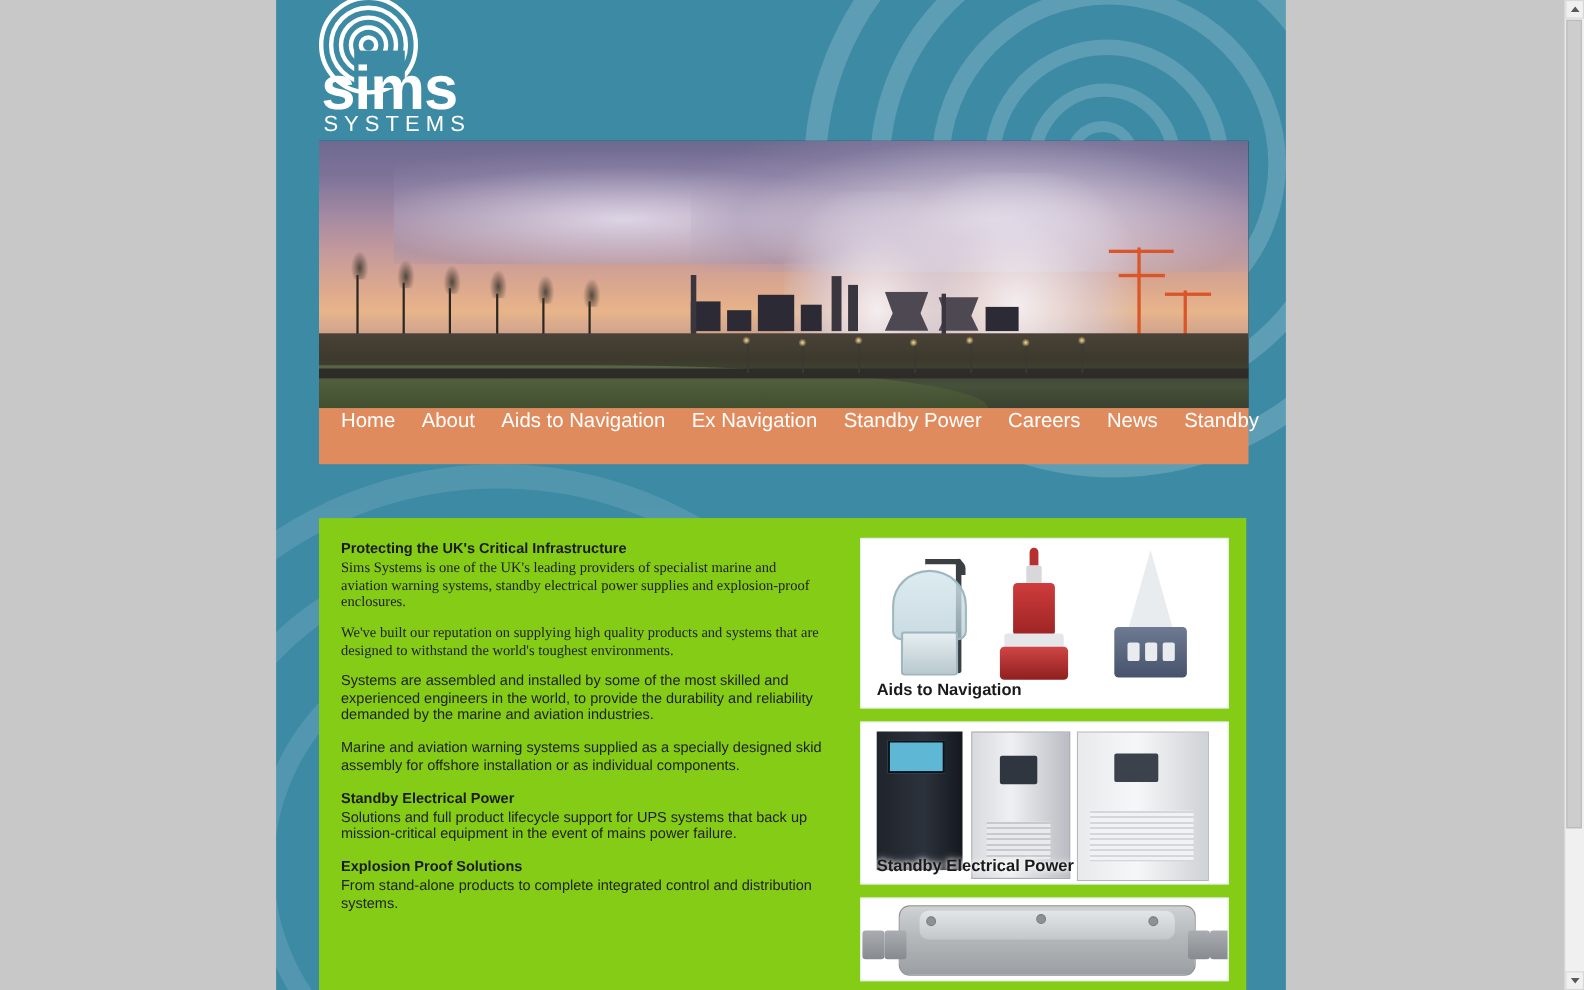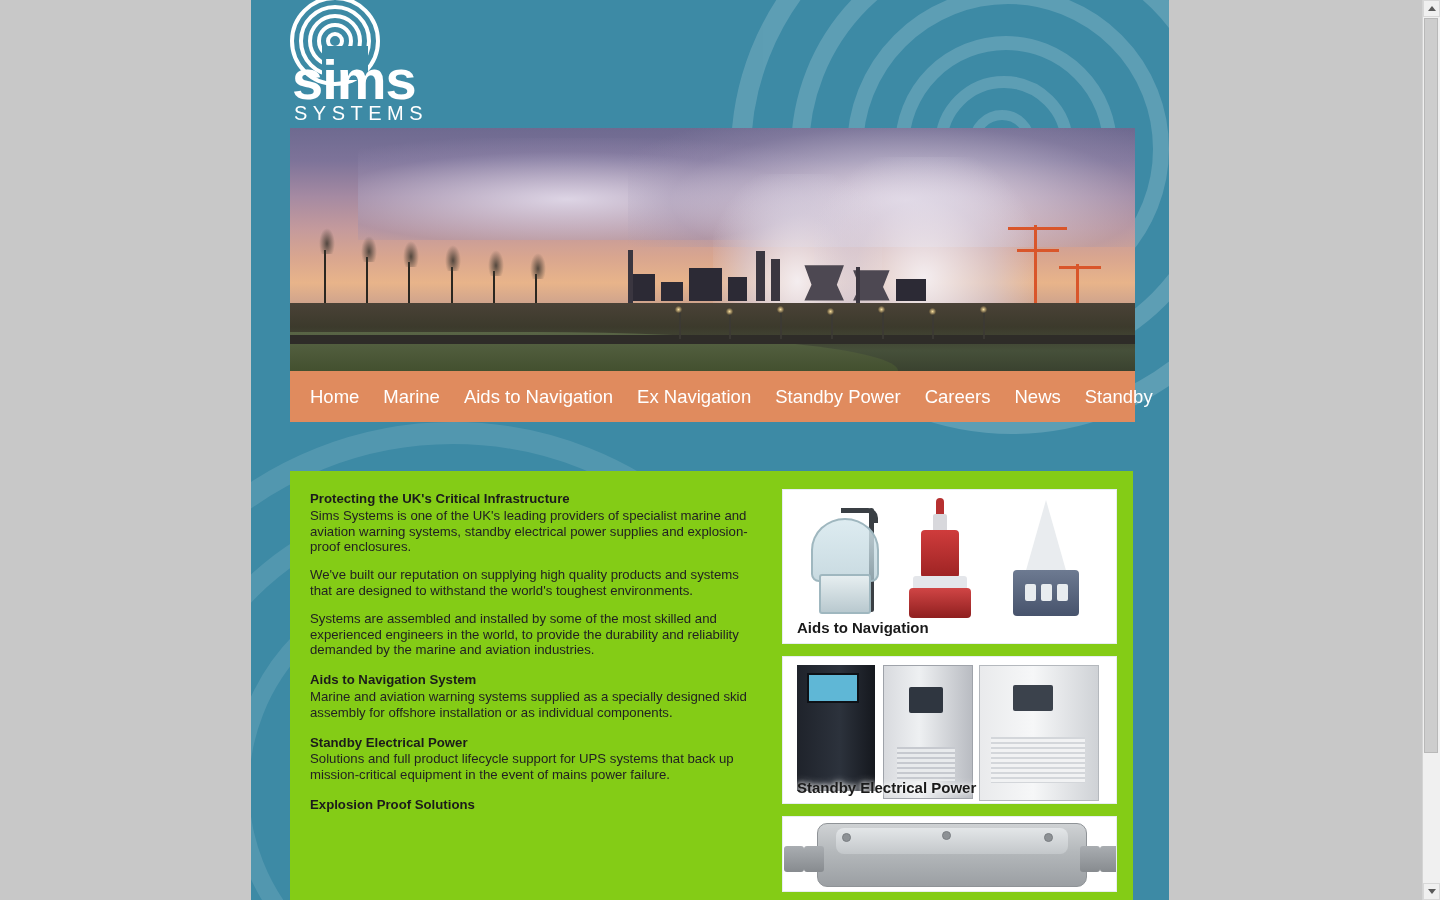--- a/index.html
+++ b/index.html
@@ -205,21 +205,21 @@
 
   
   .nav {
     position: absolute;
     left: 39px;
     top: 371px;
     width: 845px;
     height: 51px;
     background: #e08b5e;
     display: flex;
-    align-items: center;
+    align-items: flex-start;
     padding-left: 20px;
     box-sizing: border-box;
   }
   .nav a {
     color: #ffffff;
     font-size: 18.5px;
     text-decoration: none;
     margin-right: 24px;
     white-space: nowrap;
     font-family: "Liberation Sans", sans-serif;
@@ -259,21 +259,21 @@
   }
   .col-left h3 {
     margin: 0 0 1px 0;
     font-size: 13.2px;
     font-weight: bold;
     color: #1b1b1b;
   }
   .col-left p {
     margin: 0 0 14px 0;
   }
-  .col-left .tight { margin-bottom: 12px; }
+  .col-left .tight { margin-bottom: 12px; font-family: Liberation Serif, serif; }
 
   .col-right {
     position: absolute;
     left: 492px;
     top: 18px;
     width: 335px;
   }
   .promo {
     position: relative;
     width: 335px;
@@ -472,47 +472,47 @@
       <div class="lamp" style="left:70%;bottom:13%;height:12%;"></div>
         <div class="lampglow" style="left:69.6%;bottom:24%;"></div>
       <div class="lamp" style="left:76%;bottom:13%;height:11%;"></div>
         <div class="lampglow" style="left:75.6%;bottom:23%;"></div>
       <div class="lamp" style="left:82%;bottom:13%;height:12%;"></div>
         <div class="lampglow" style="left:81.6%;bottom:24%;"></div>
     </div>
 
     <div class="nav">
       <a href="#">Home</a>
-      <a href="#">Marine</a>
+      <a href="#">About</a>
       <a href="#">Aids to Navigation</a>
       <a href="#">Ex Navigation</a>
       <a href="#">Standby Power</a>
       <a href="#">Careers</a>
       <a href="#">News</a>
       <a href="#">Standby</a>
     </div>
 
 
     <div class="content">
 
       <div class="col-left">
         <h3>Protecting the UK's Critical Infrastructure</h3>
         <p class="tight">Sims Systems is one of the UK's leading providers of specialist marine and aviation warning systems, standby electrical power supplies and explosion-proof enclosures.</p>
 
         <p class="tight">We've built our reputation on supplying high quality products and systems that are designed to withstand the world's toughest environments.</p>
 
         <p>Systems are assembled and installed by some of the most skilled and experienced engineers in the world, to provide the durability and reliability demanded by the marine and aviation industries.</p>
 
-        <h3>Aids to Navigation System</h3>
         <p>Marine and aviation warning systems supplied as a specially designed skid assembly for offshore installation or as individual components.</p>
 
         <h3>Standby Electrical Power</h3>
         <p>Solutions and full product lifecycle support for UPS systems that back up mission-critical equipment in the event of mains power failure.</p>
 
         <h3>Explosion Proof Solutions</h3>
+        <p>From stand-alone products to complete integrated control and distribution systems.</p>
       </div>
 
       <div class="col-right">
 
         <div class="promo promo-1">
           <div class="lantern-a">
             <div class="stem-top"></div>
             <div class="stem"></div>
             <div class="dome"></div>
             <div class="base"></div>

